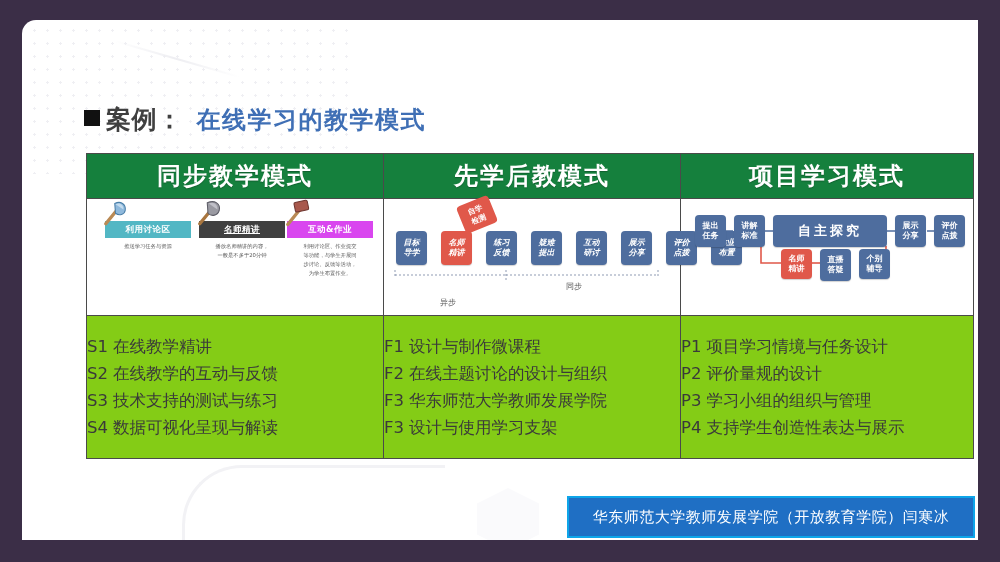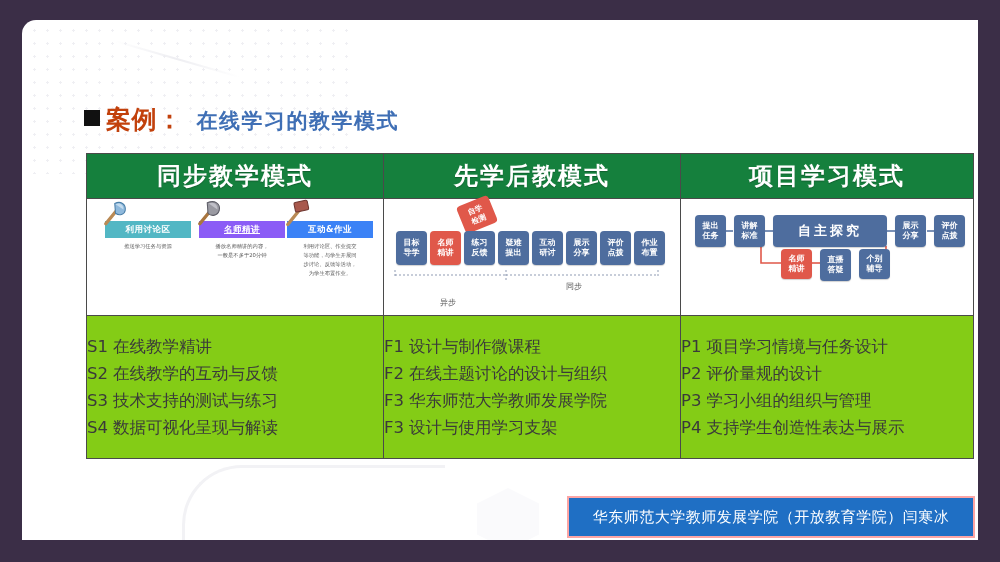--- a/index.html
+++ b/index.html
@@ -71,26 +71,26 @@
     display: flex; align-items: baseline; gap: 6px;
   }
   .title-bullet {
     width: 16px; height: 16px;
     background: #111111;
     display: inline-block;
     position: relative; top: -2px;
   }
   .title-main {
     font-family: "DejaVu Sans", sans-serif;
-    font-size: 25px; font-weight: bold; color: #c2410c;
+    font-size: 25px; font-weight: bold; color: #404040;
     letter-spacing: .5px;
   }
   .title-sub {
     font-family: "DejaVu Serif", serif;
-    font-size: 21px; font-weight: bold; color: #3f6fb5;
+    font-size: 24px; font-weight: bold; color: #3f6fb5;
     letter-spacing: 1.5px;
     margin-left: 8px;
   }
 
   
   .tbl {
     position: absolute;
     left: 64px; top: 133px;
     width: 884px;
     border-collapse: collapse;
@@ -140,21 +140,21 @@
     font-family: "DejaVu Sans", sans-serif;
     font-size: 5.3px; color: #5a5a5a; line-height: 9px;
     text-align: center;
   }
   .axe { position: absolute; width: 30px; height: 30px; top: -22px; left: -6px; }
 
   
   .diagB { position: relative; width: 100%; height: 116px; }
   .pipe-row {
     position: absolute; left: 12px; top: 32px;
-    display: flex; gap: 3px;
+    display: flex; gap: 14px; font-style: italic;
   }
   .pblock {
     width: 31px; height: 34px;
     background: #4e6d9e;
     border-radius: 4px;
     color: #fff;
     font-family: "DejaVu Sans", sans-serif;
     font-size: 8px; font-weight: bold;
     display: flex; flex-direction: column;
     align-items: center; justify-content: center;
@@ -190,21 +190,21 @@
   }
   .cblock.red { background: #e0584a; }
   .cblock.wide { font-size: 13px; letter-spacing: 3px; }
 
   
   .footer-bar {
     position: absolute;
     left: 545px; top: 476px;
     width: 404px; height: 38px;
     background: #1f6fc4;
-    border: 2px solid #fca5a5;
+    border: 2px solid #0ea5e9;
     display: flex; align-items: center; justify-content: center;
   }
   .footer-text {
     font-family: "DejaVu Sans", sans-serif;
     font-size: 15px; color: #ffffff; letter-spacing: .5px; white-space: nowrap;
   }
 </style>
 </head>
 <body>
 
@@ -253,33 +253,33 @@
               <div class="banner-desc">推送学习任务与资源</div>
             </div>
 
             <div class="banner-group" style="left:112px; width:86px;">
               <div style="position:relative;">
                 <svg class="axe" viewBox="0 0 40 40">
                   <path d="M9 33 L27 11" stroke="#a9763f" stroke-width="4.5" stroke-linecap="round" fill="none"></path>
                   <path d="M19 5 C29 1 37 6 35 15 C33 22 25 24 20 19 Z" fill="#9a9aa2" stroke="#5e5e68" stroke-width="1.4"></path>
                   <path d="M21 6 C28 3 33 8 32.5 14" fill="#c9c9d2" opacity=".8"></path>
                 </svg>
-                <div class="banner-bar" style="background:#8b5cf6;text-decoration:underline;">名师精讲</div>
+                <div class="banner-bar" style="background:#404040;text-decoration:underline;">名师精讲</div>
               </div>
               <div class="banner-desc" style="white-space:pre-line;">播放名师精讲的内容，
 一般是不多于20分钟</div>
             </div>
 
             <div class="banner-group" style="left:200px; width:86px;">
               <div style="position:relative;">
                 <svg class="axe" viewBox="0 0 40 40">
                   <path d="M9 34 L26 13" stroke="#b98a55" stroke-width="4.5" stroke-linecap="round" fill="none"></path>
                   <rect x="18" y="3" width="18" height="13" rx="2" transform="rotate(-12 27 9)" fill="#a8584c" stroke="#6e3630" stroke-width="1.4"></rect>
                 </svg>
-                <div class="banner-bar" style="background:#3b82f6;">互动&amp;作业</div>
+                <div class="banner-bar" style="background:#d946ef;">互动&amp;作业</div>
               </div>
               <div class="banner-desc" style="white-space:pre-line;">利用讨论区、作业提交
 等功能，与学生开展同
 步讨论、反馈等活动，
 为学生布置作业。</div>
             </div>
 
           </div>
         </td>
 

